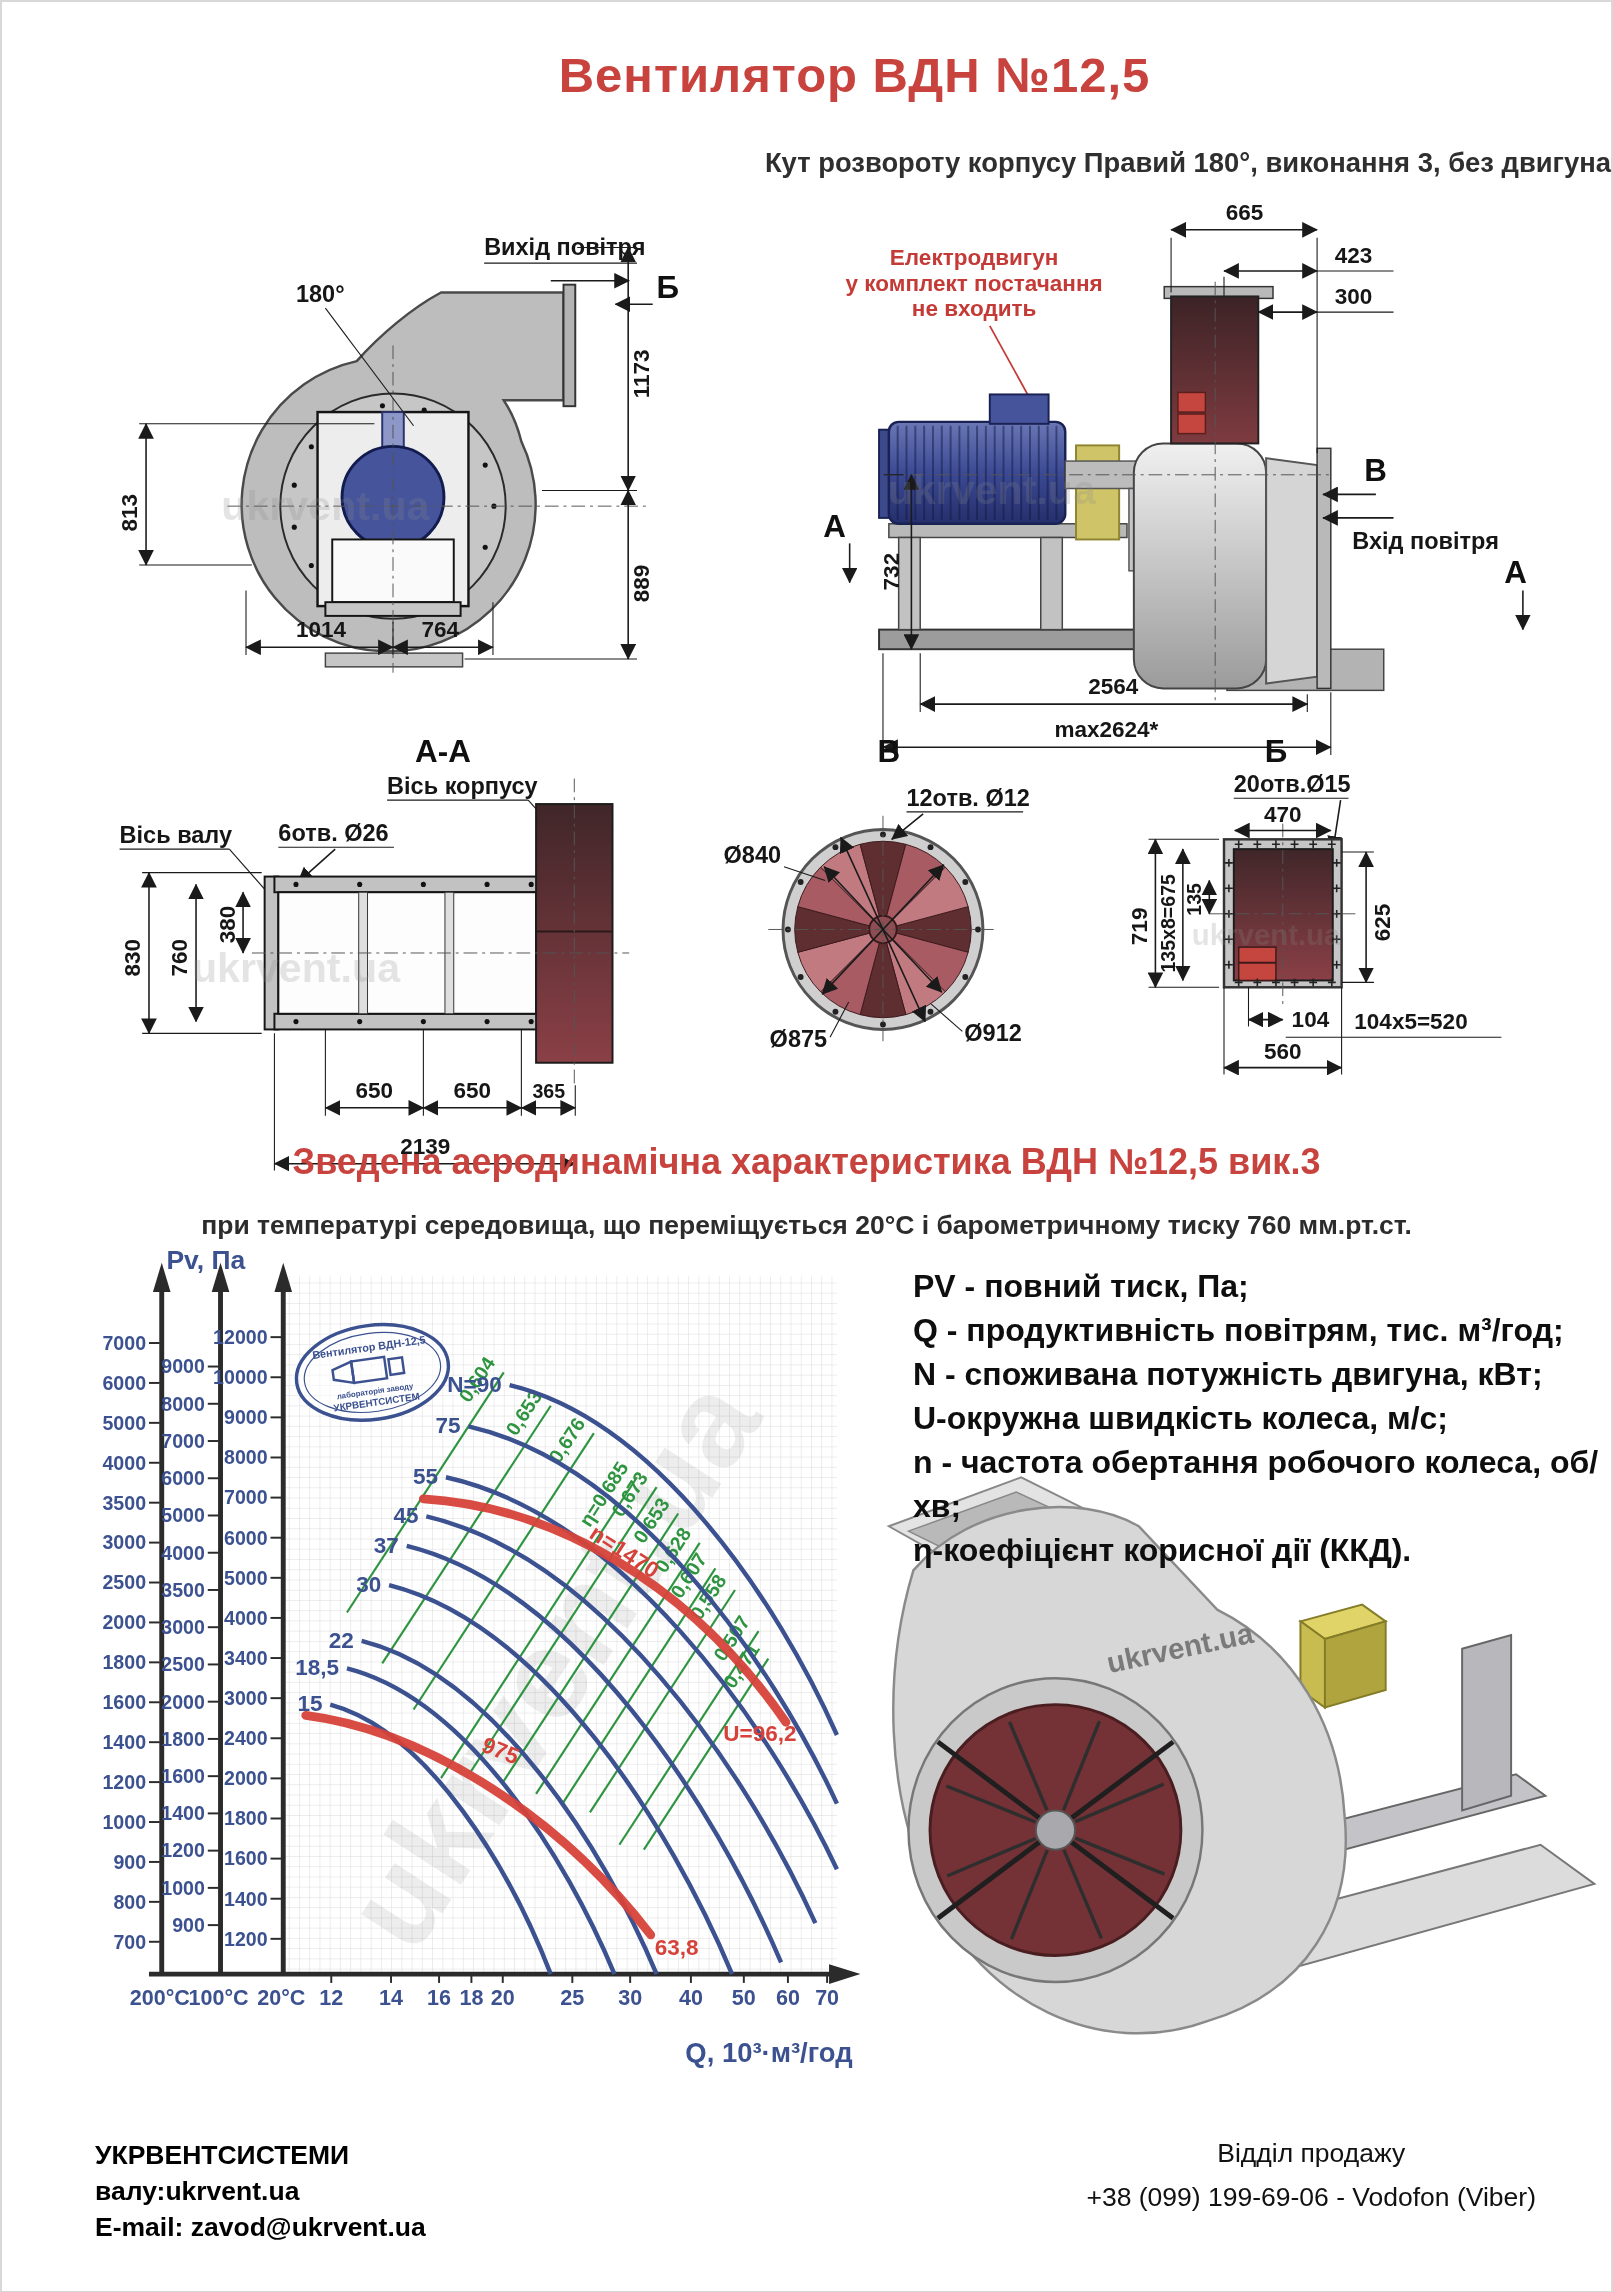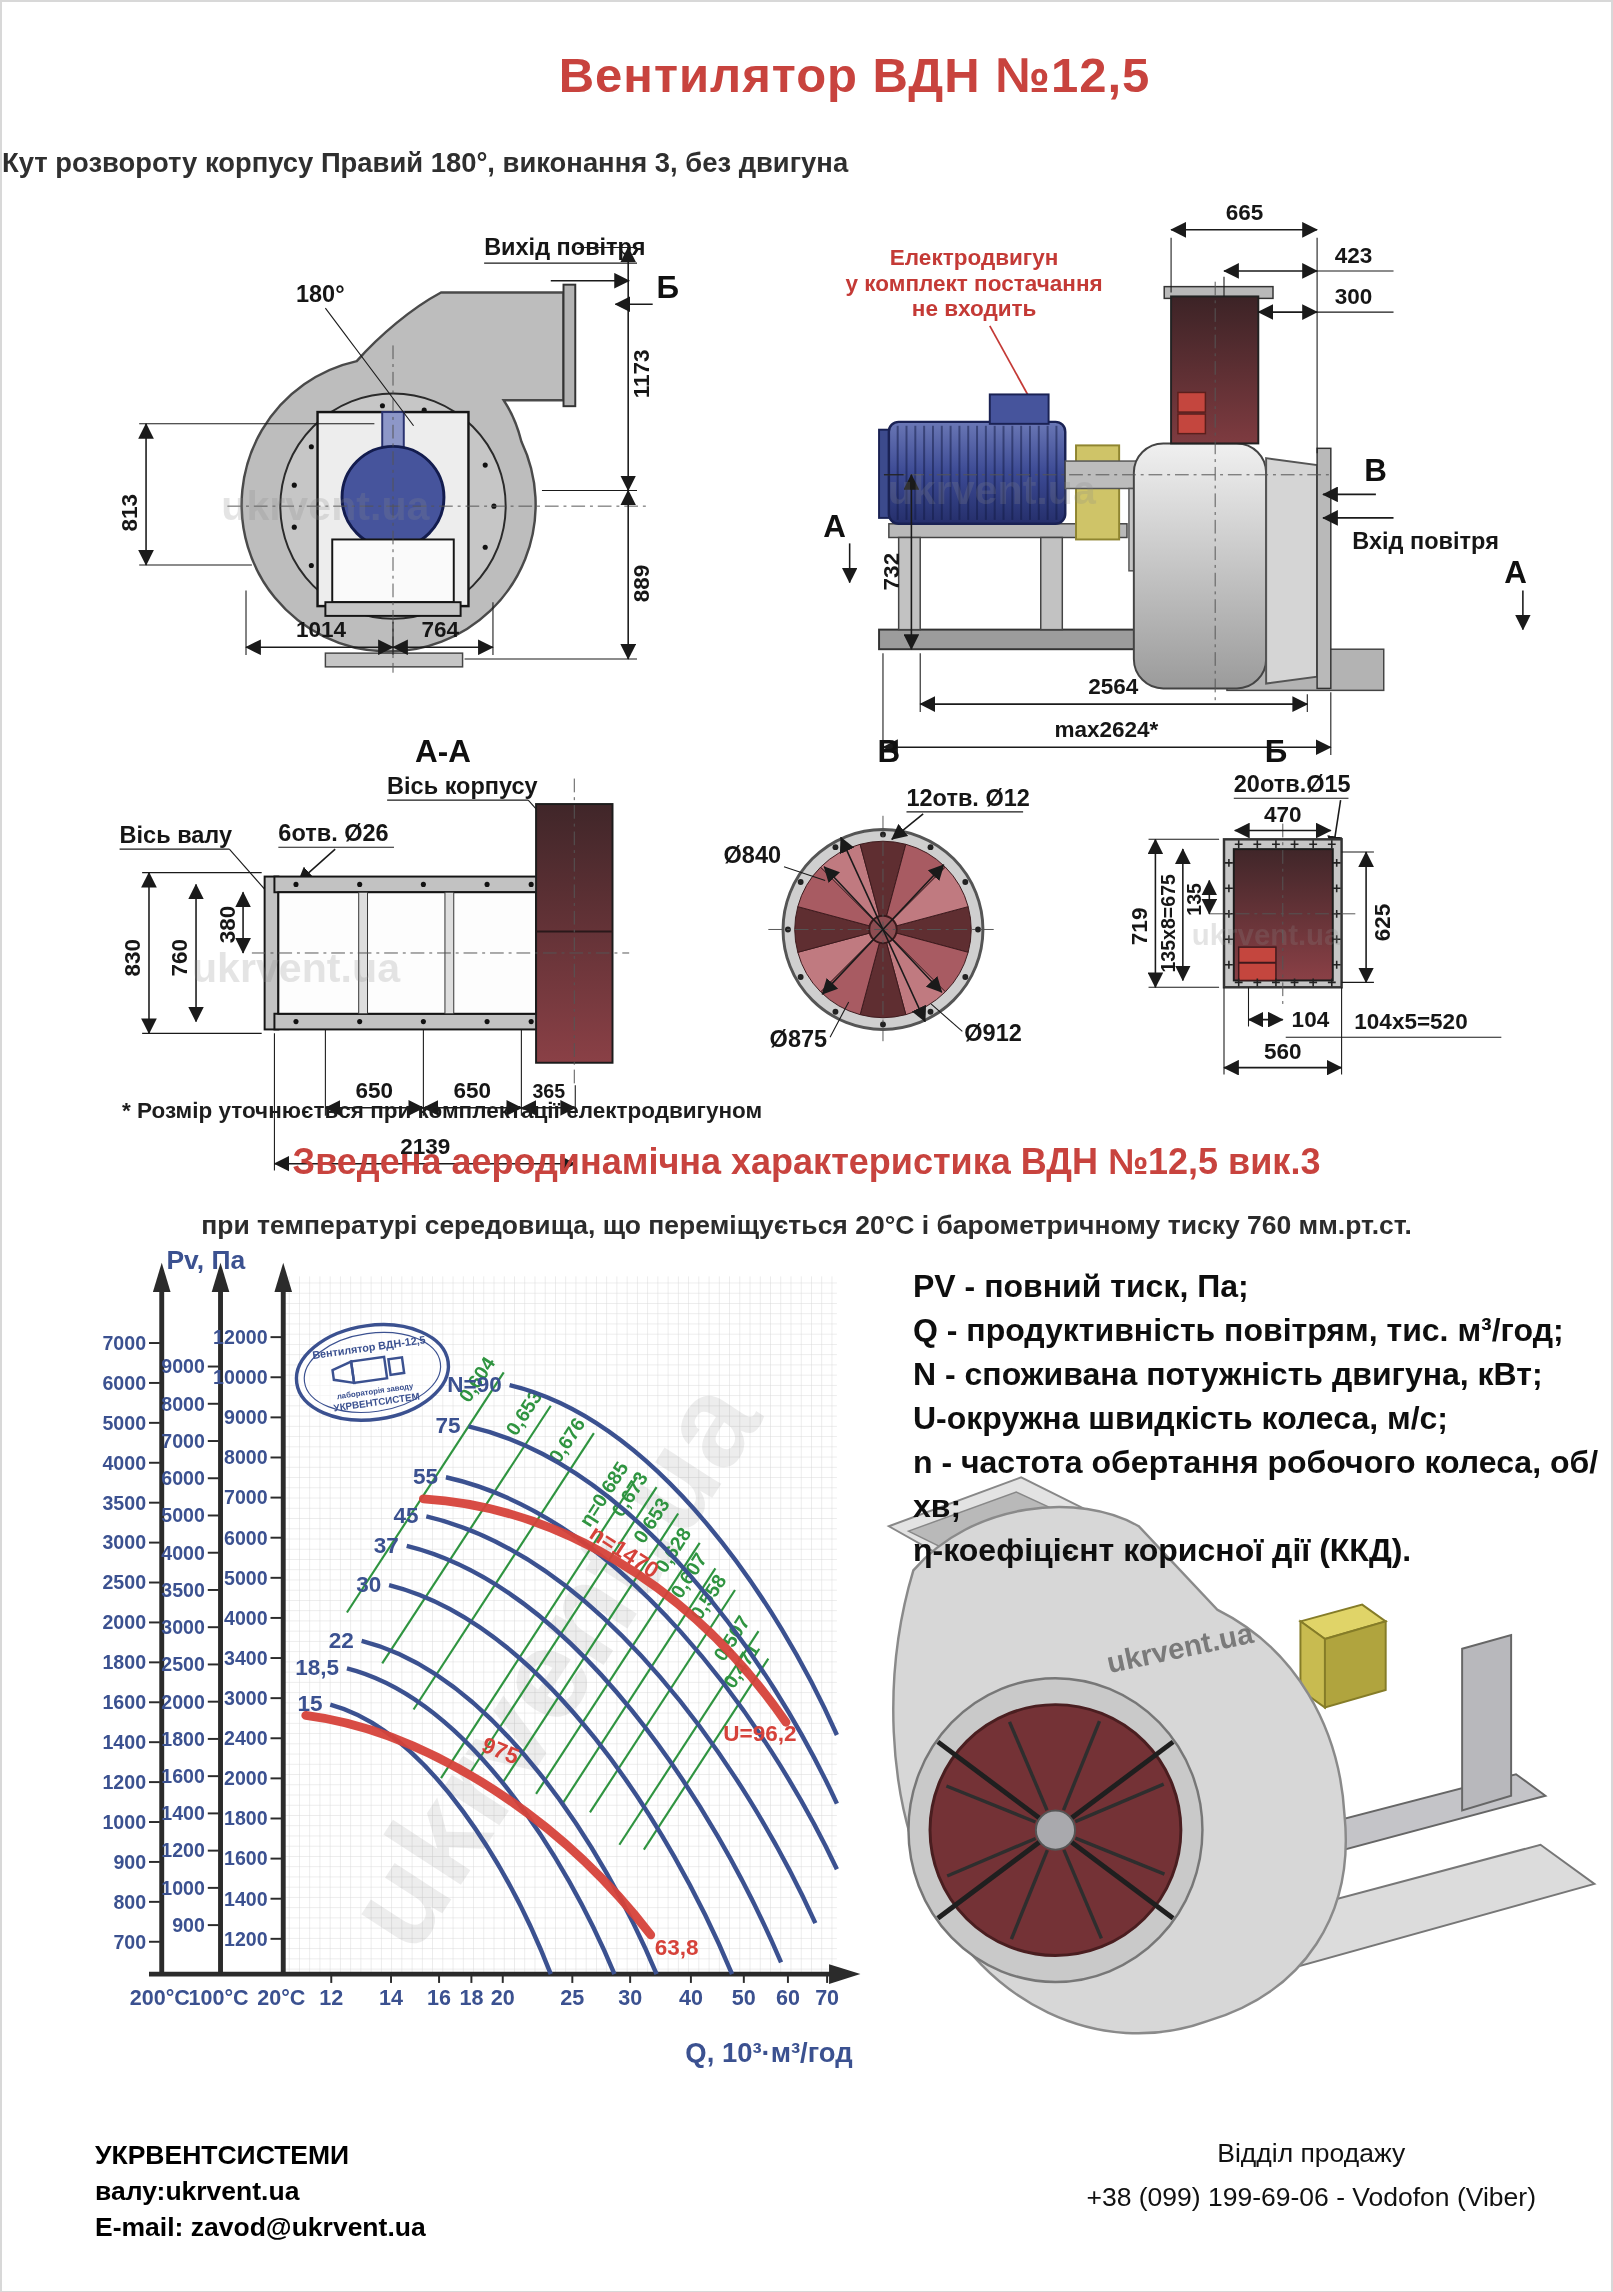--- a/index.html
+++ b/index.html
@@ -2,21 +2,21 @@
 <html><head>
 <meta charset="utf-8">
 <style>
   html,body{margin:0;padding:0;background:#ffffff;}
   .page{position:relative;width:1613px;height:2293px;background:#fff;
         font-family:"Liberation Sans",sans-serif;overflow:hidden;box-sizing:border-box;
         border:2px solid #d8d8d8;}
   .abs{position:absolute;}
   .page-title{top:45px;left:0;width:100%;text-align:center;font-size:49px;font-weight:bold;
               color:#c8433e;letter-spacing:1px;padding-left:48px;}
-  .page-sub{top:145px;left:0;width:100%;text-align:left;font-size:27.4px;font-weight:bold;color:#2f2f2f;}
+  .page-sub{top:145px;left:0;width:100%;text-align:right;font-size:27.4px;font-weight:bold;color:#2f2f2f;}
   .footnote{top:1096px;left:120px;font-size:22.5px;font-weight:bold;color:#1d1d1d;}
   .chart-title{top:1139px;left:0;width:100%;text-align:center;font-size:36px;font-weight:bold;color:#c8433e;}
   .chart-sub{top:1184px;left:0;width:100%;text-align:center;font-size:26.5px;font-weight:bold;color:#2c2c2c;margin-top:24px;}
   .legend{top:1262px;left:875px;font-size:32px;font-weight:bold;color:#0e0e0e;line-height:44px;margin-left:36px;}
   .f-left{top:2135px;left:93px;font-size:26.5px;font-weight:bold;color:#000000;line-height:36px;}
   .f-right{top:2129px;right:75px;text-align:center;font-size:26.5px;font-weight:normal;color:#111;line-height:44px;}
   svg text{font-family:"Liberation Sans",sans-serif;}
   .dim{font-size:23px;font-weight:bold;fill:#161616;}
   .dim20{font-size:20px;font-weight:bold;fill:#161616;}
   .big{font-size:32px;font-weight:bold;fill:#101010;}
@@ -610,21 +610,20 @@
           <line x1="955" y1="1775" x2="1195" y2="1955" stroke="#1f1f1f" stroke-width="5"></line>
           <line x1="955" y1="1955" x2="1195" y2="1775" stroke="#1f1f1f" stroke-width="5"></line>
         </g>
     <circle cx="1075" cy="1865" r="20" fill="#a9a9ad" stroke="#555" stroke-width="2"></circle>
     <text transform="translate(1130,1705) rotate(-12)" style="font-size:30px;font-weight:bold;fill:#6a6a6a;opacity:.85">ukrvent.ua</text>
   </g>
 </svg>
 
 <div class="abs page-title">Вентилятор  ВДН №12,5</div>
 <div class="abs page-sub">Кут розвороту корпусу Правий 180°, виконання 3, без двигуна</div>
-<div class="abs footnote">* Розмір уточнюється при комплектації електродвигуном</div>
 <div class="abs chart-title">Зведена аеродинамічна характеристика ВДН №12,5 вик.3</div>
 <div class="abs chart-sub">при температурі середовища, що переміщується 20°С і барометричному тиску 760 мм.рт.ст.</div>
 
 <div class="abs legend">
   <div>PV - повний тиск, Па;</div>
   <div>Q - продуктивність повітрям, тис. м³/год;</div>
   <div>N - споживана потужність двигуна, кВт;</div>
   <div>U-окружна швидкість колеса, м/с;</div>
   <div>n - частота обертання робочого колеса, об/хв;</div>
   <div>η-коефіцієнт корисної дії (ККД).</div>

